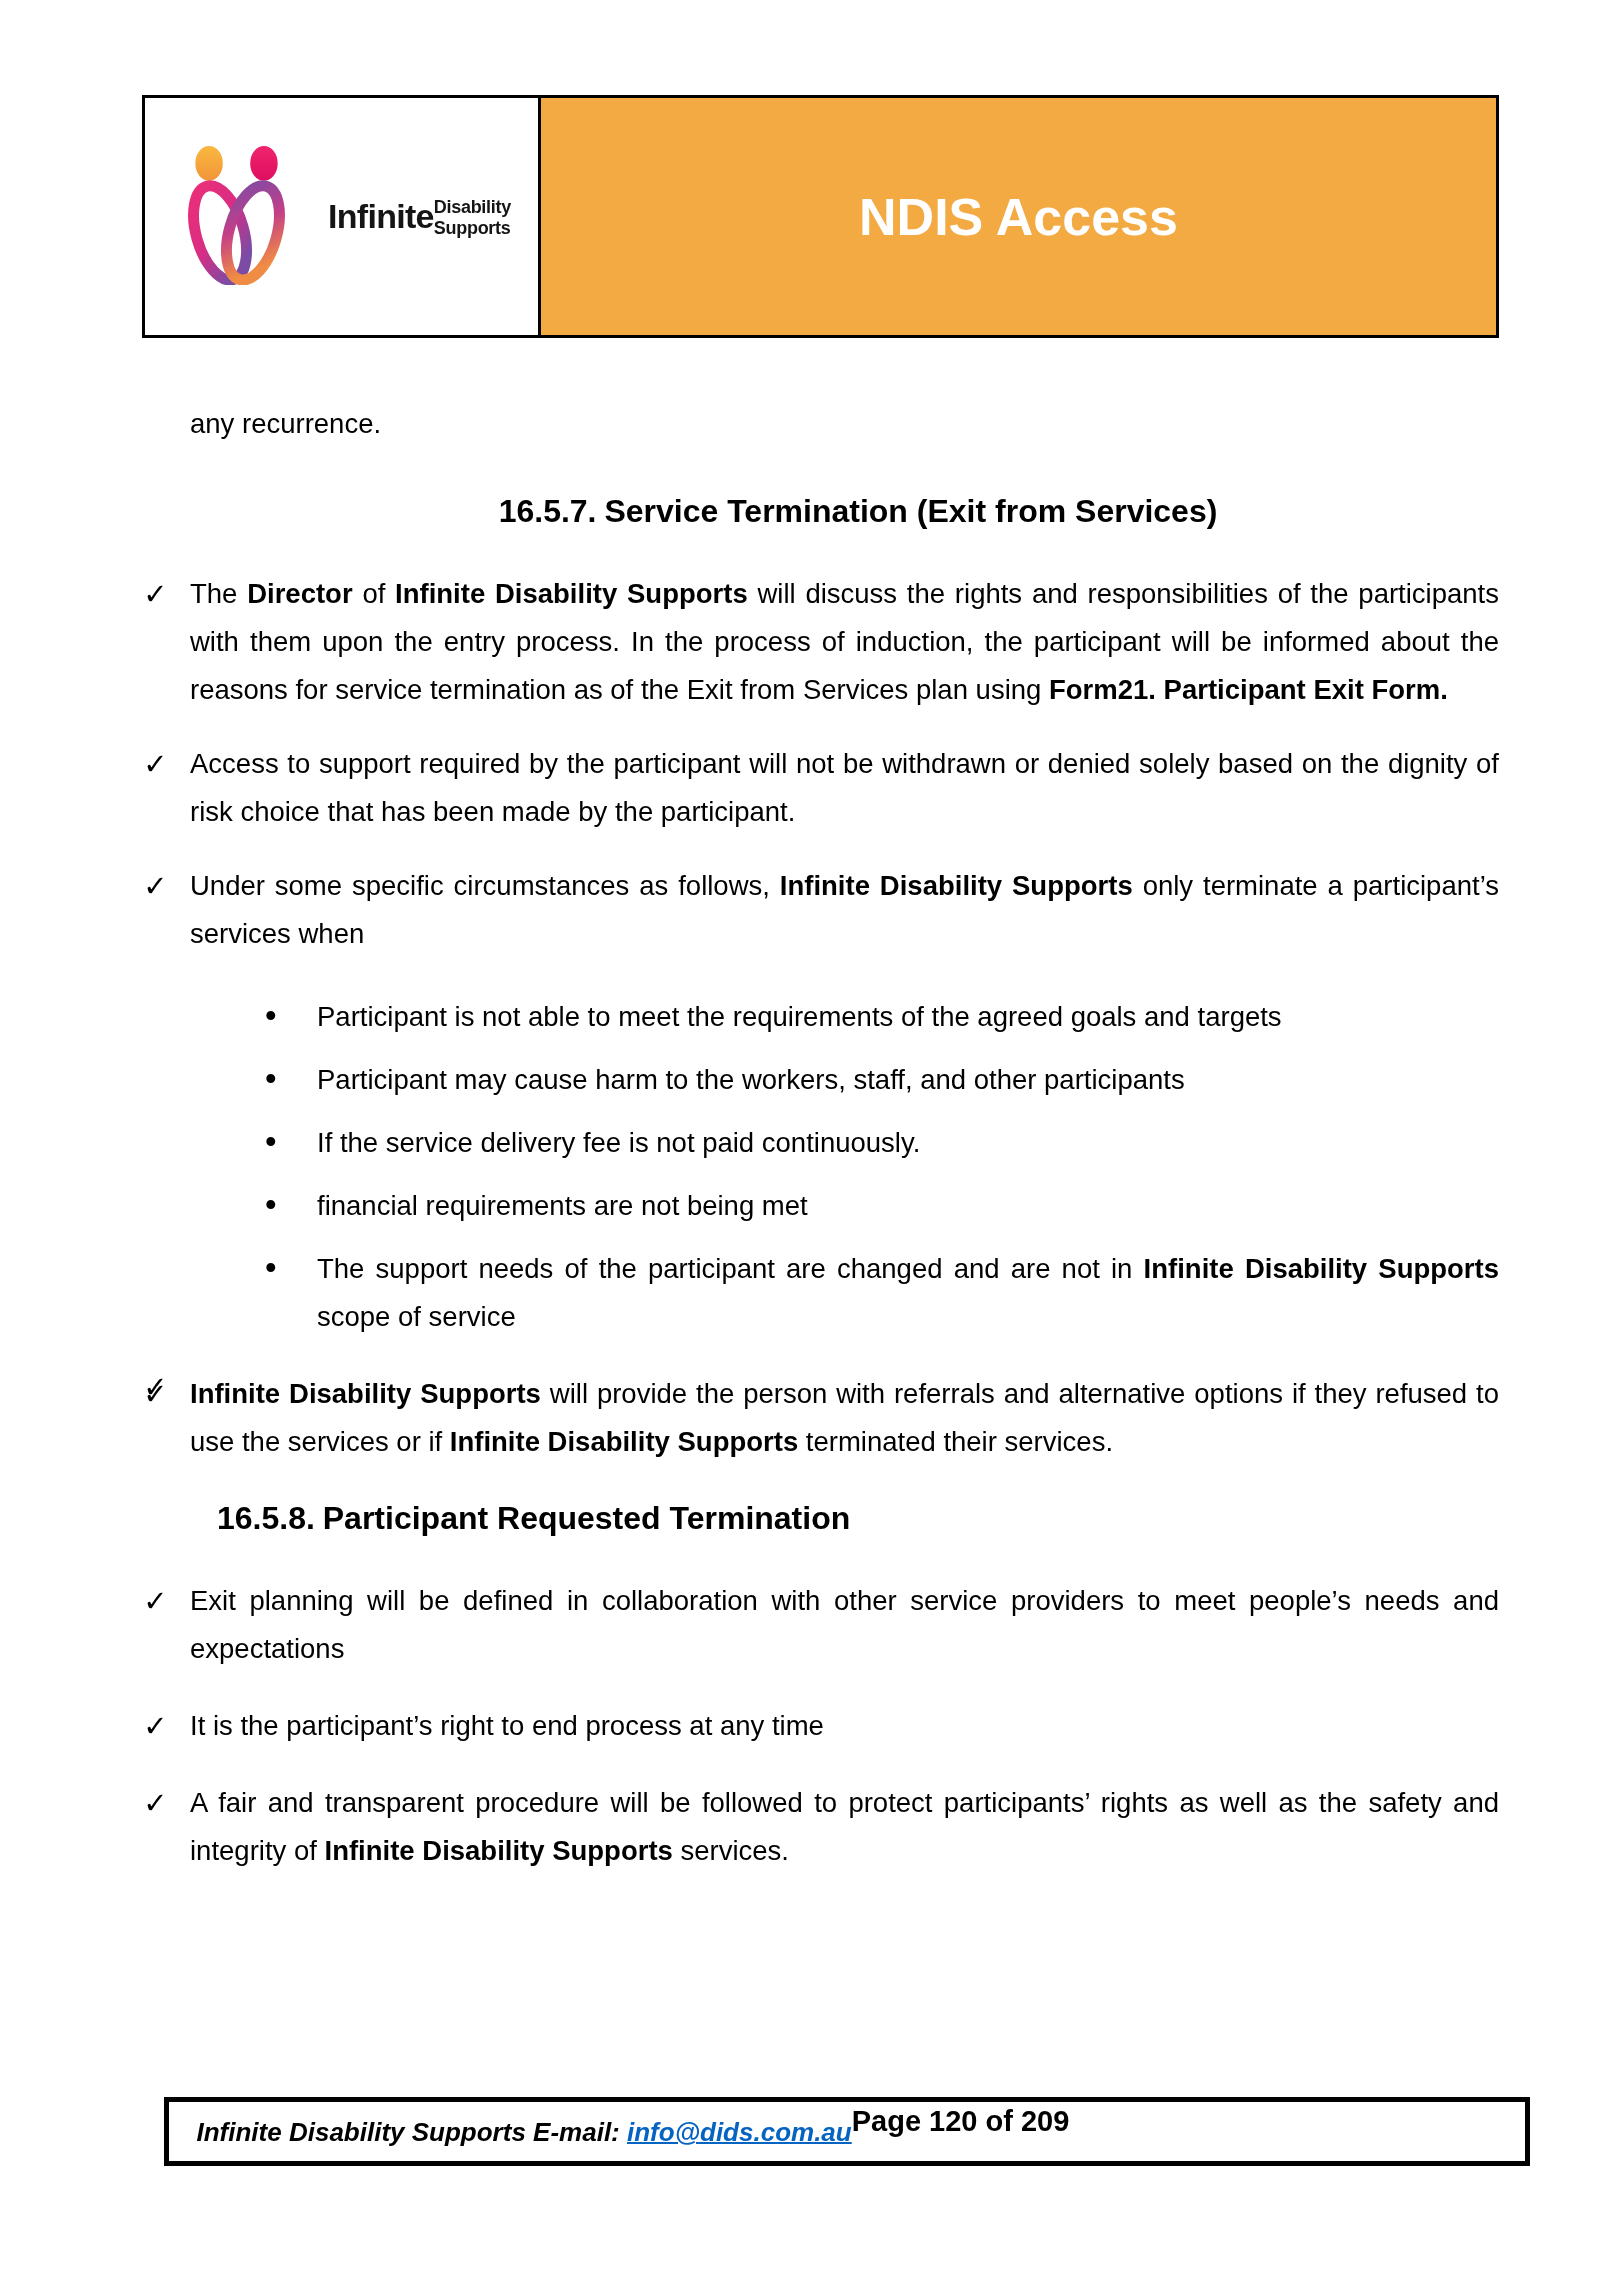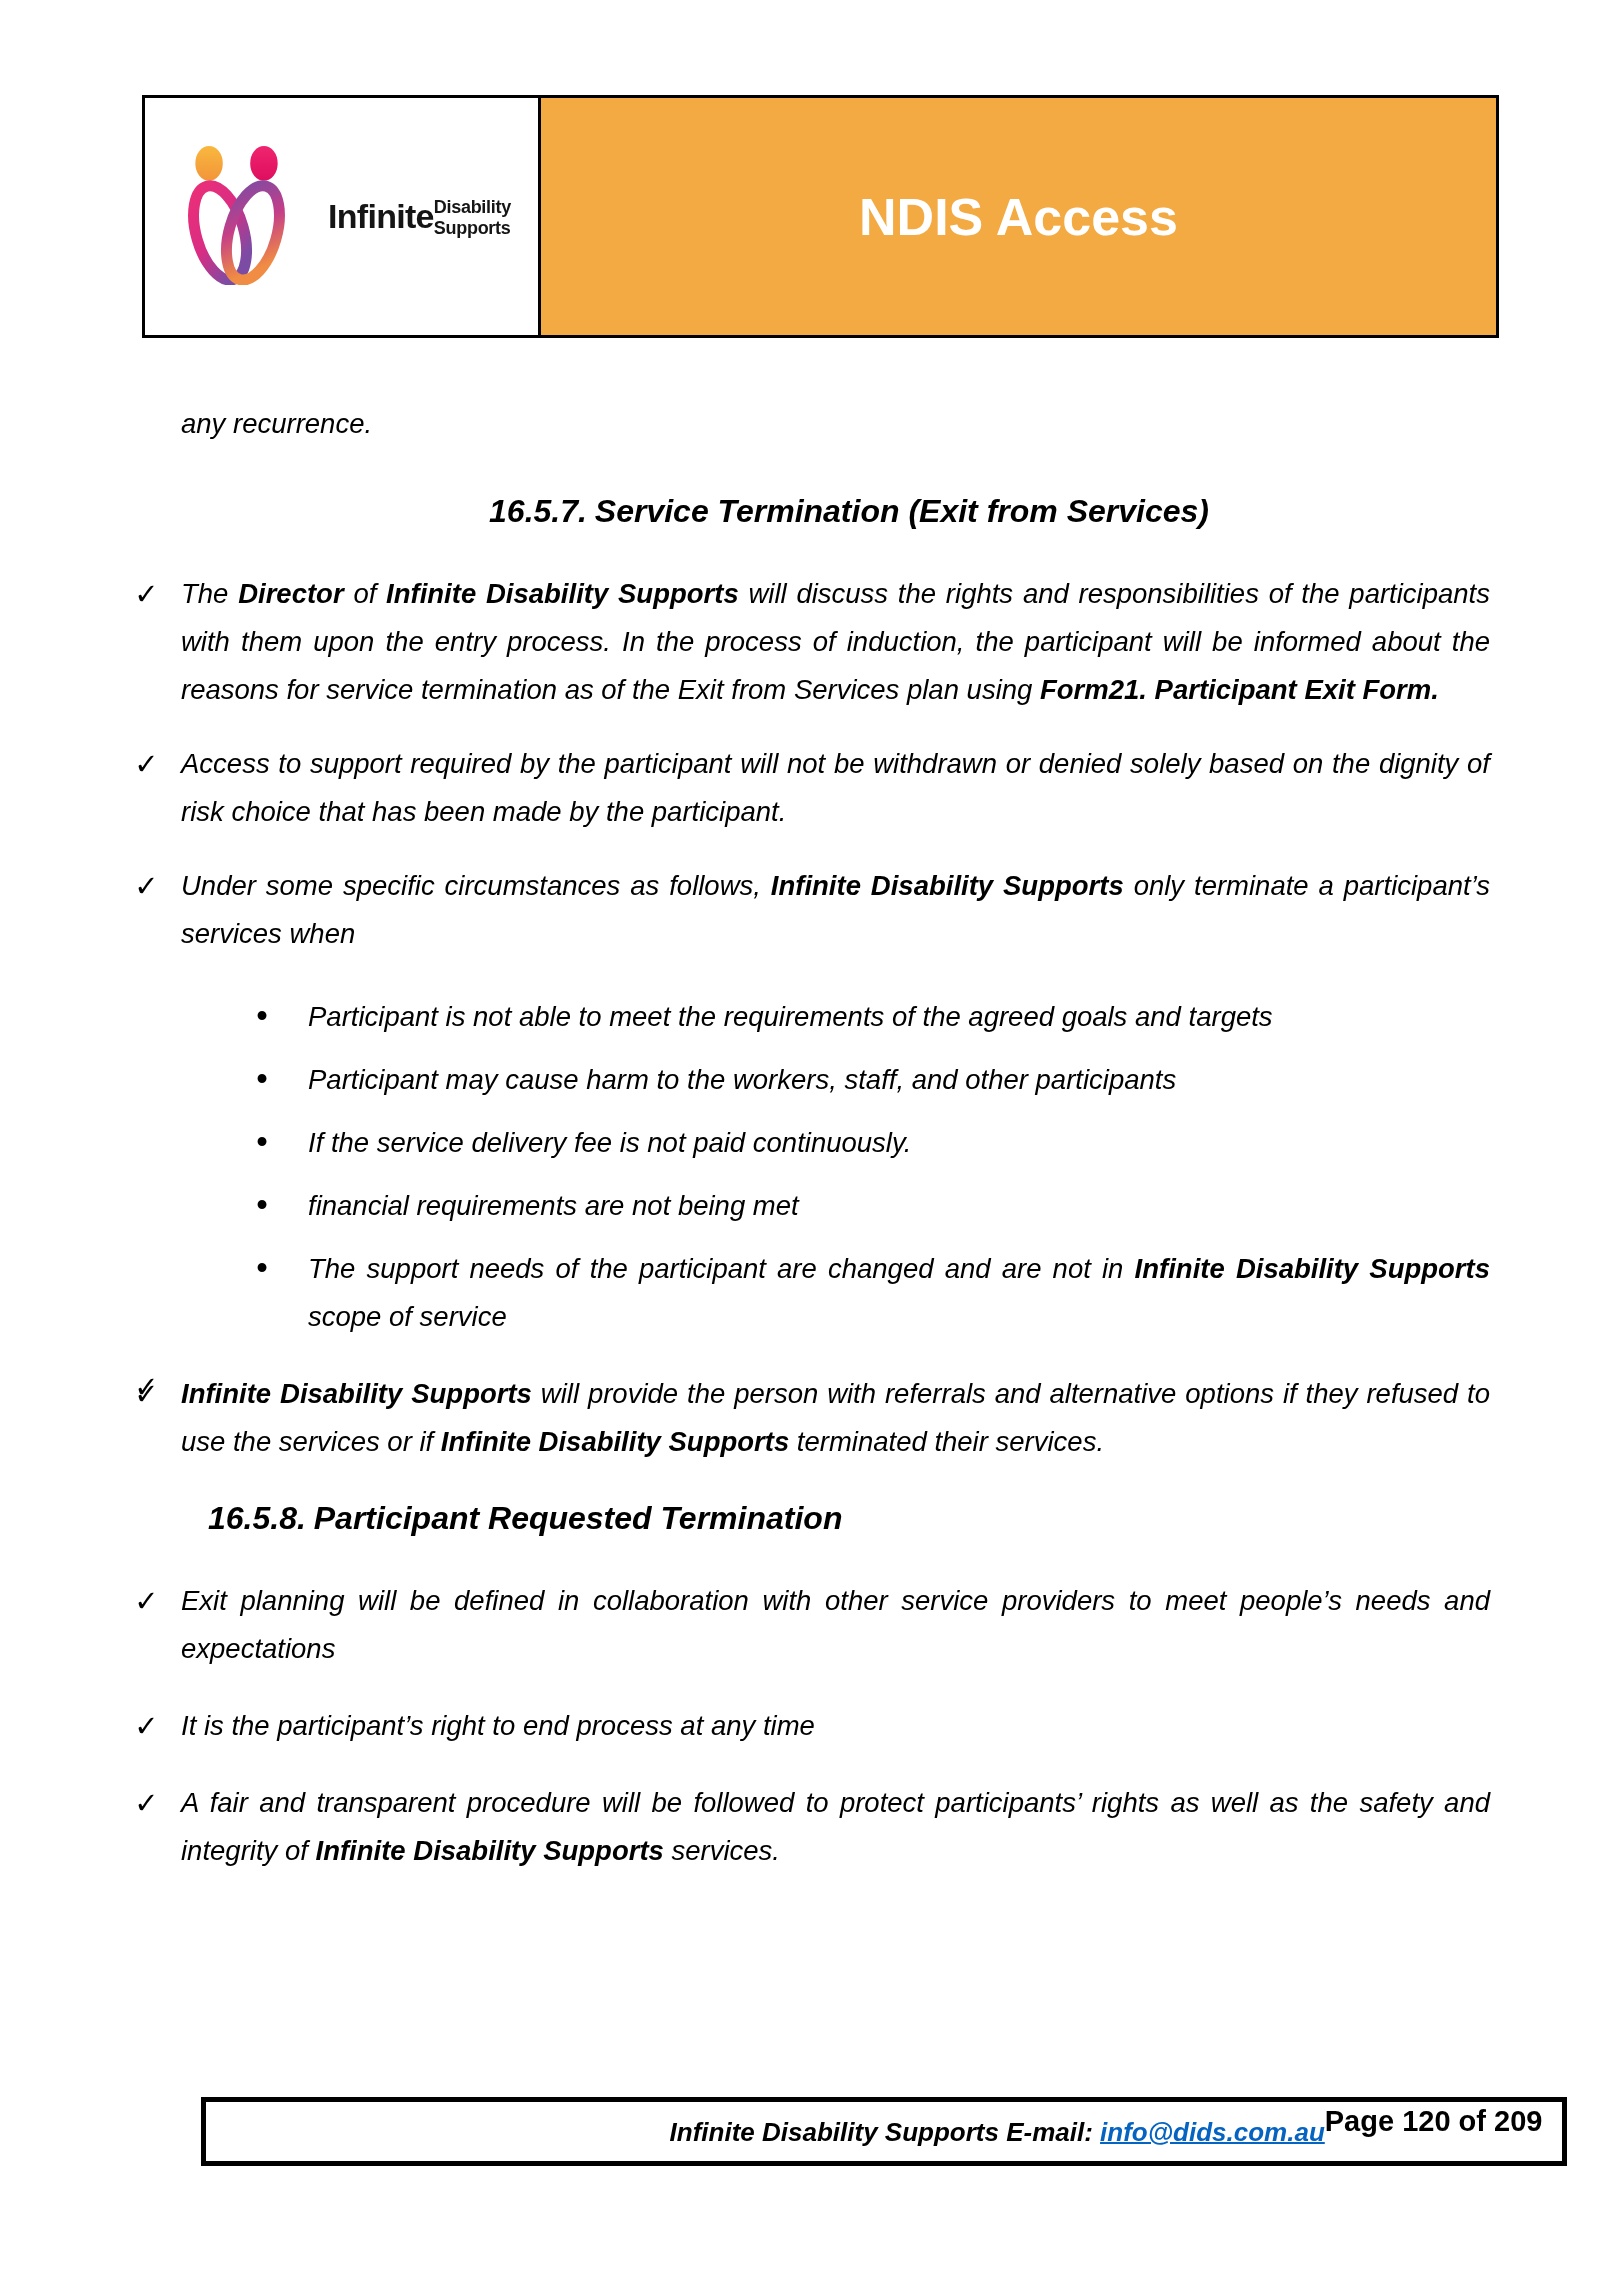--- a/index.html
+++ b/index.html
@@ -31,21 +31,21 @@
   .banner-cell{
     flex:1;display:flex;align-items:center;justify-content:center;
     background:#F3AA43;
   }
   .banner-title{
     font-size:52px;font-weight:bold;color:#ffffff;letter-spacing:0px;
   }
 
   
   .content{
-    position:absolute;left:133px;top:400px;width:1357px;font-style:italic;
+    position:absolute;left:142px;top:400px;width:1357px;
   }
   .para{
     font-size:27.5px;line-height:48px;text-align:justify;
   }
   .intro{padding-left:48px;margin:0;}
   .heading{
     font-size:32px;font-weight:bold;line-height:52px;padding-left:75px;
     text-align:left;
   }
   .heading .num{margin-right:7.9px;}
@@ -64,21 +64,21 @@
   .sub-item{position:relative;padding-left:175px;margin-bottom:15px;}
   .sub-item:last-child{margin-bottom:0;}
   .sub-item .dot{
     position:absolute;left:123px;top:-1.3px;font-size:33px;line-height:48px;
   }
 
   
   .footer-box{
     position:absolute;left:164px;top:2097px;width:1366px;height:69px;
     border:5.2px solid #000;box-sizing:border-box;background:#fff;
-    display:flex;justify-content:flex-end;padding:0 19.6px 0 27.5px;margin-left:37px;
+    display:flex;justify-content:flex-start;padding:0 19.6px 0 27.5px;
   }
   .footer-email{
     align-self:center;font-size:26px;font-weight:bold;font-style:italic;
     padding-top:2.6px;white-space:nowrap;
   }
   .footer-email a{
     color:#0563C1;text-decoration:underline;text-decoration-thickness:2px;
     cursor:pointer;
   }
   .footer-page{

